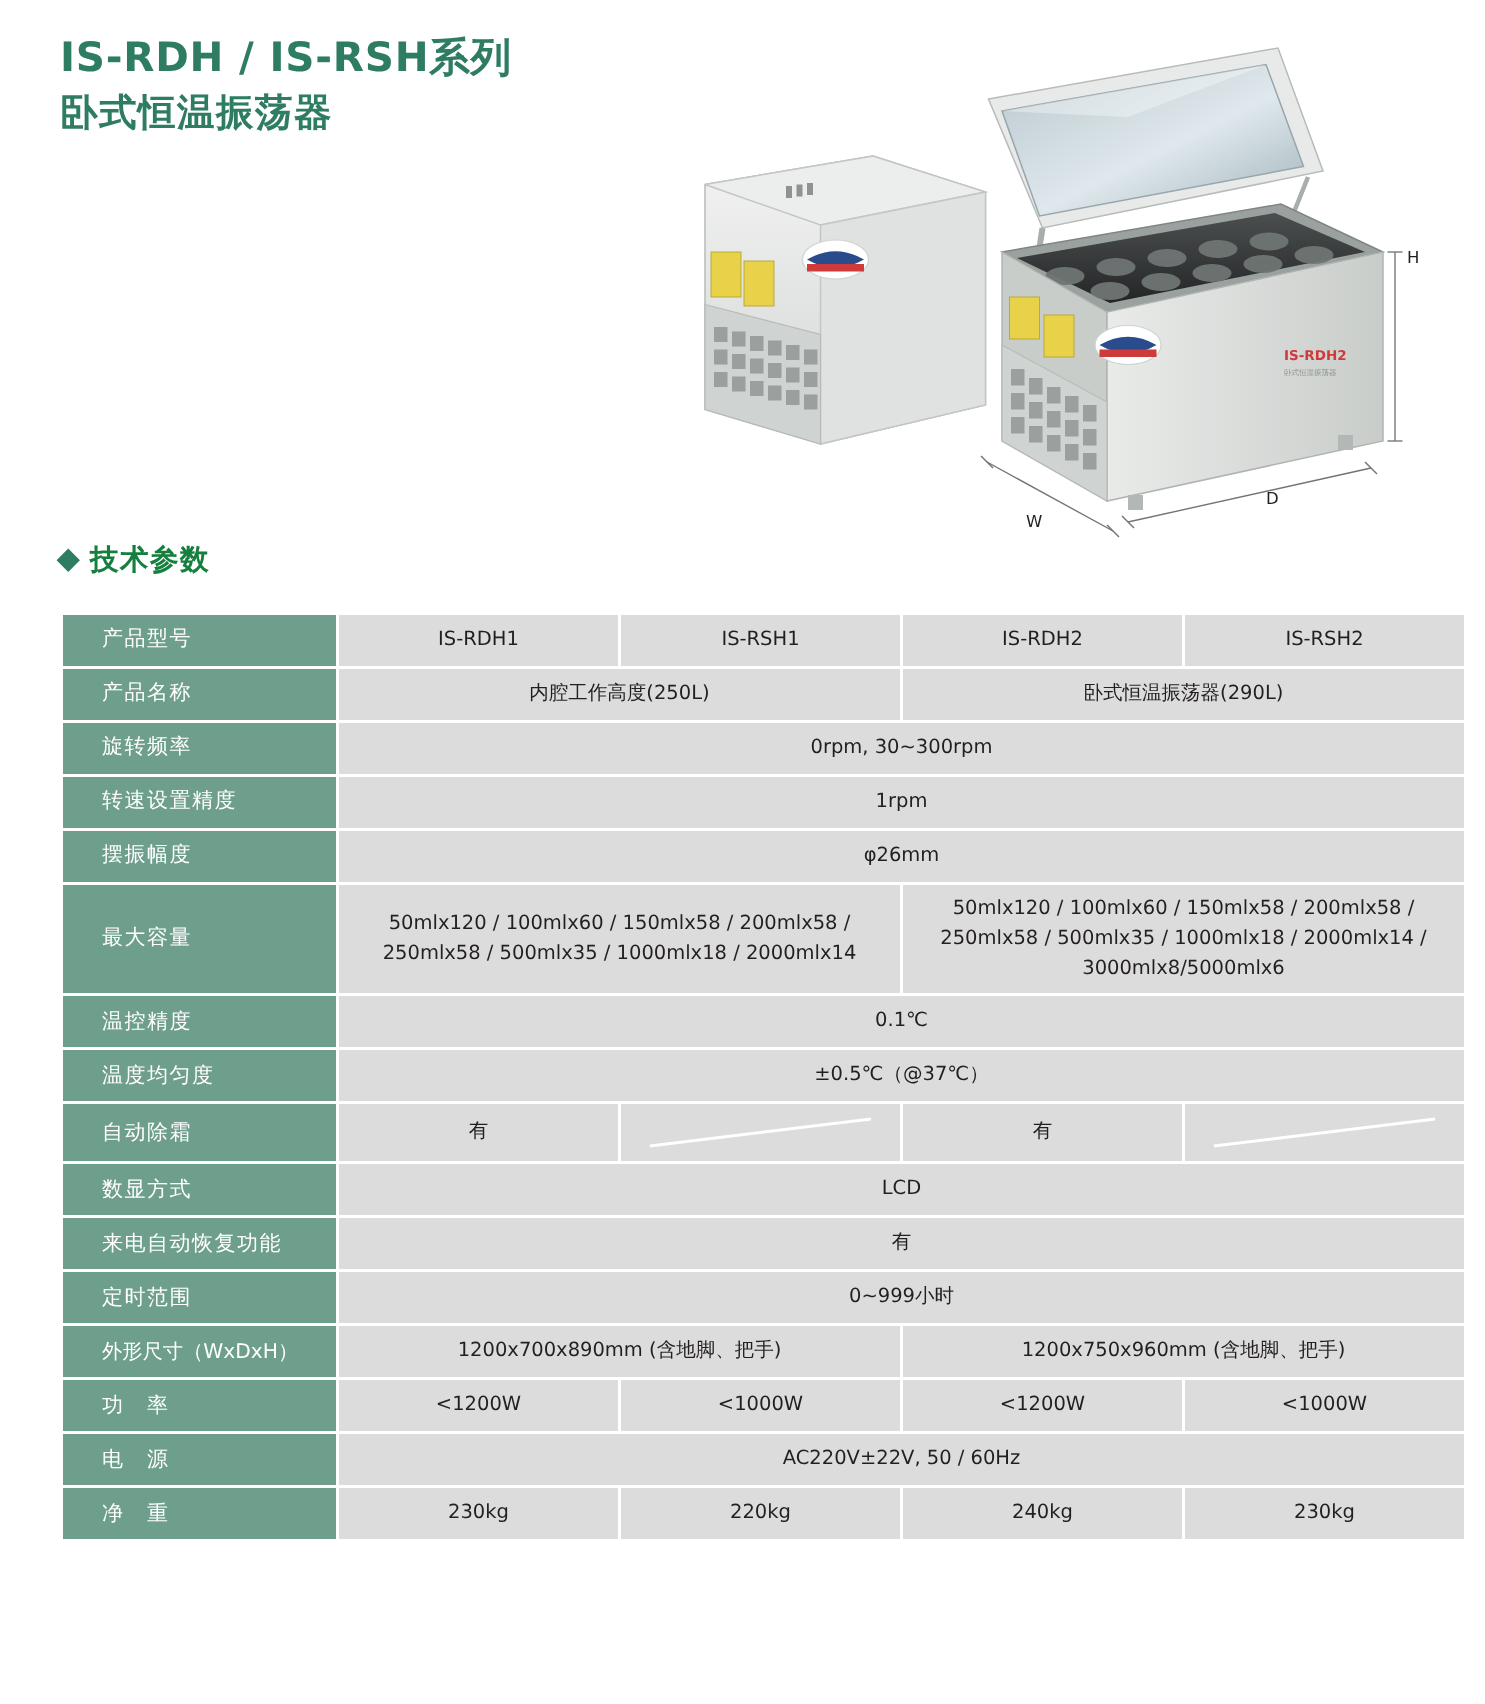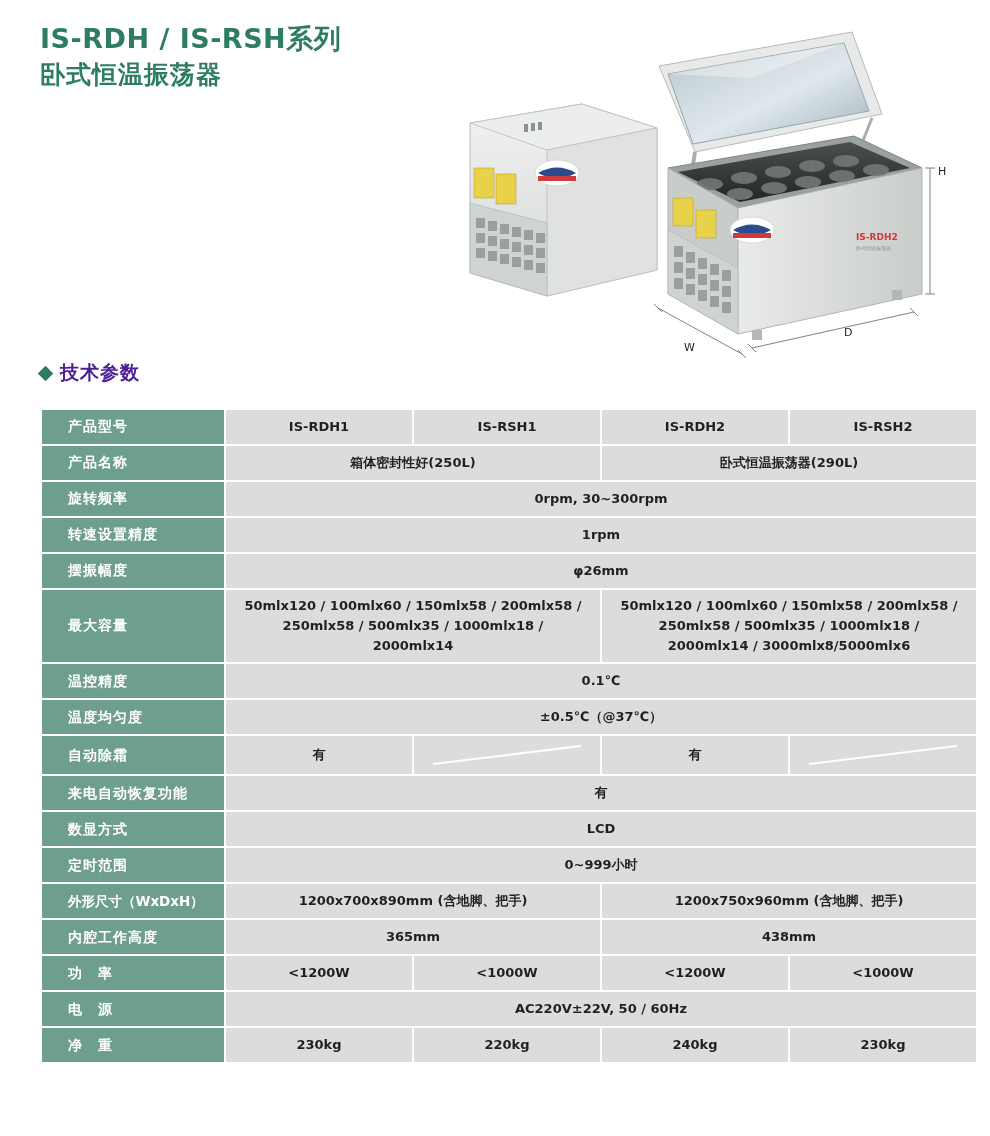--- a/index.html
+++ b/index.html
@@ -79,21 +79,21 @@
   .diamond {
     width: 11px;
     height: 11px;
     background: #2e7d63;
     transform: rotate(45deg);
     display: inline-block;
   }
   .section-head-text {
     font-size: 19px;
     font-weight: bold;
-    color: #4c1d95;
+    color: #15803d;
     letter-spacing: 1px;
   }
 
   
   table.spec {
     position: absolute;
     left: 28px;
     top: 408px;
     width: 934px;
     border-collapse: separate;
@@ -102,21 +102,20 @@
   }
   table.spec td {
     background: #dcdcdc;
     font-size: 13px;
     text-align: center;
     vertical-align: middle;
     color: #231f20;
     padding: 6px 16px;
     line-height: 1.55;
     height: 22px;
-    font-weight: bold;
   }
   table.spec td.lbl {
     background: #6e9e8c;
     color: #ffffff;
     font-size: 14px;
     text-align: left;
     padding-left: 26px;
     letter-spacing: 1px;
     width: 182px;
   }
@@ -309,21 +308,21 @@
       <tr>
         <td class="lbl">产品型号</td>
         <td>IS-RDH1</td>
         <td>IS-RSH1</td>
         <td>IS-RDH2</td>
         <td>IS-RSH2</td>
       </tr>
 
       <tr>
         <td class="lbl">产品名称</td>
-        <td colspan="2">箱体密封性好(250L)</td>
+        <td colspan="2">内腔工作高度(250L)</td>
         <td colspan="2">卧式恒温振荡器(290L)</td>
       </tr>
 
       <tr>
         <td class="lbl">旋转频率</td>
         <td colspan="4">0rpm, 30~300rpm</td>
       </tr>
 
       <tr>
         <td class="lbl">转速设置精度</td>
@@ -367,45 +366,40 @@
         <td class="slashcell">
           <span class="slash">
             <svg viewBox="0 0 186 26" preserveAspectRatio="none" style="height:26px">
               <line x1="4" y1="22" x2="182" y2="4" stroke="#ffffff" stroke-width="2"></line>
             </svg>
           </span>
         </td>
       </tr>
 
       <tr>
+        <td class="lbl">数显方式</td>
+        <td colspan="4">LCD</td>
+      </tr>
+
+      <tr>
         <td class="lbl">来电自动恢复功能</td>
         <td colspan="4">有</td>
-      </tr>
-
-      <tr>
-        <td class="lbl">数显方式</td>
-        <td colspan="4">LCD</td>
       </tr>
 
       <tr>
         <td class="lbl">定时范围</td>
         <td colspan="4">0~999小时</td>
       </tr>
 
       <tr>
         <td class="lbl" style="letter-spacing:0;font-size:13.5px">外形尺寸（WxDxH）</td>
         <td colspan="2" class="cell-sm">1200x700x890mm (含地脚、把手)</td>
         <td colspan="2" class="cell-sm">1200x750x960mm (含地脚、把手)</td>
       </tr>
 
-      <tr>
-        <td class="lbl">内腔工作高度</td>
-        <td colspan="2">365mm</td>
-        <td colspan="2">438mm</td>
-      </tr>
 
       <tr>
         <td class="lbl">功　率</td>
         <td>&lt;1200W</td>
         <td>&lt;1000W</td>
         <td>&lt;1200W</td>
         <td>&lt;1000W</td>
       </tr>
 
       <tr>

